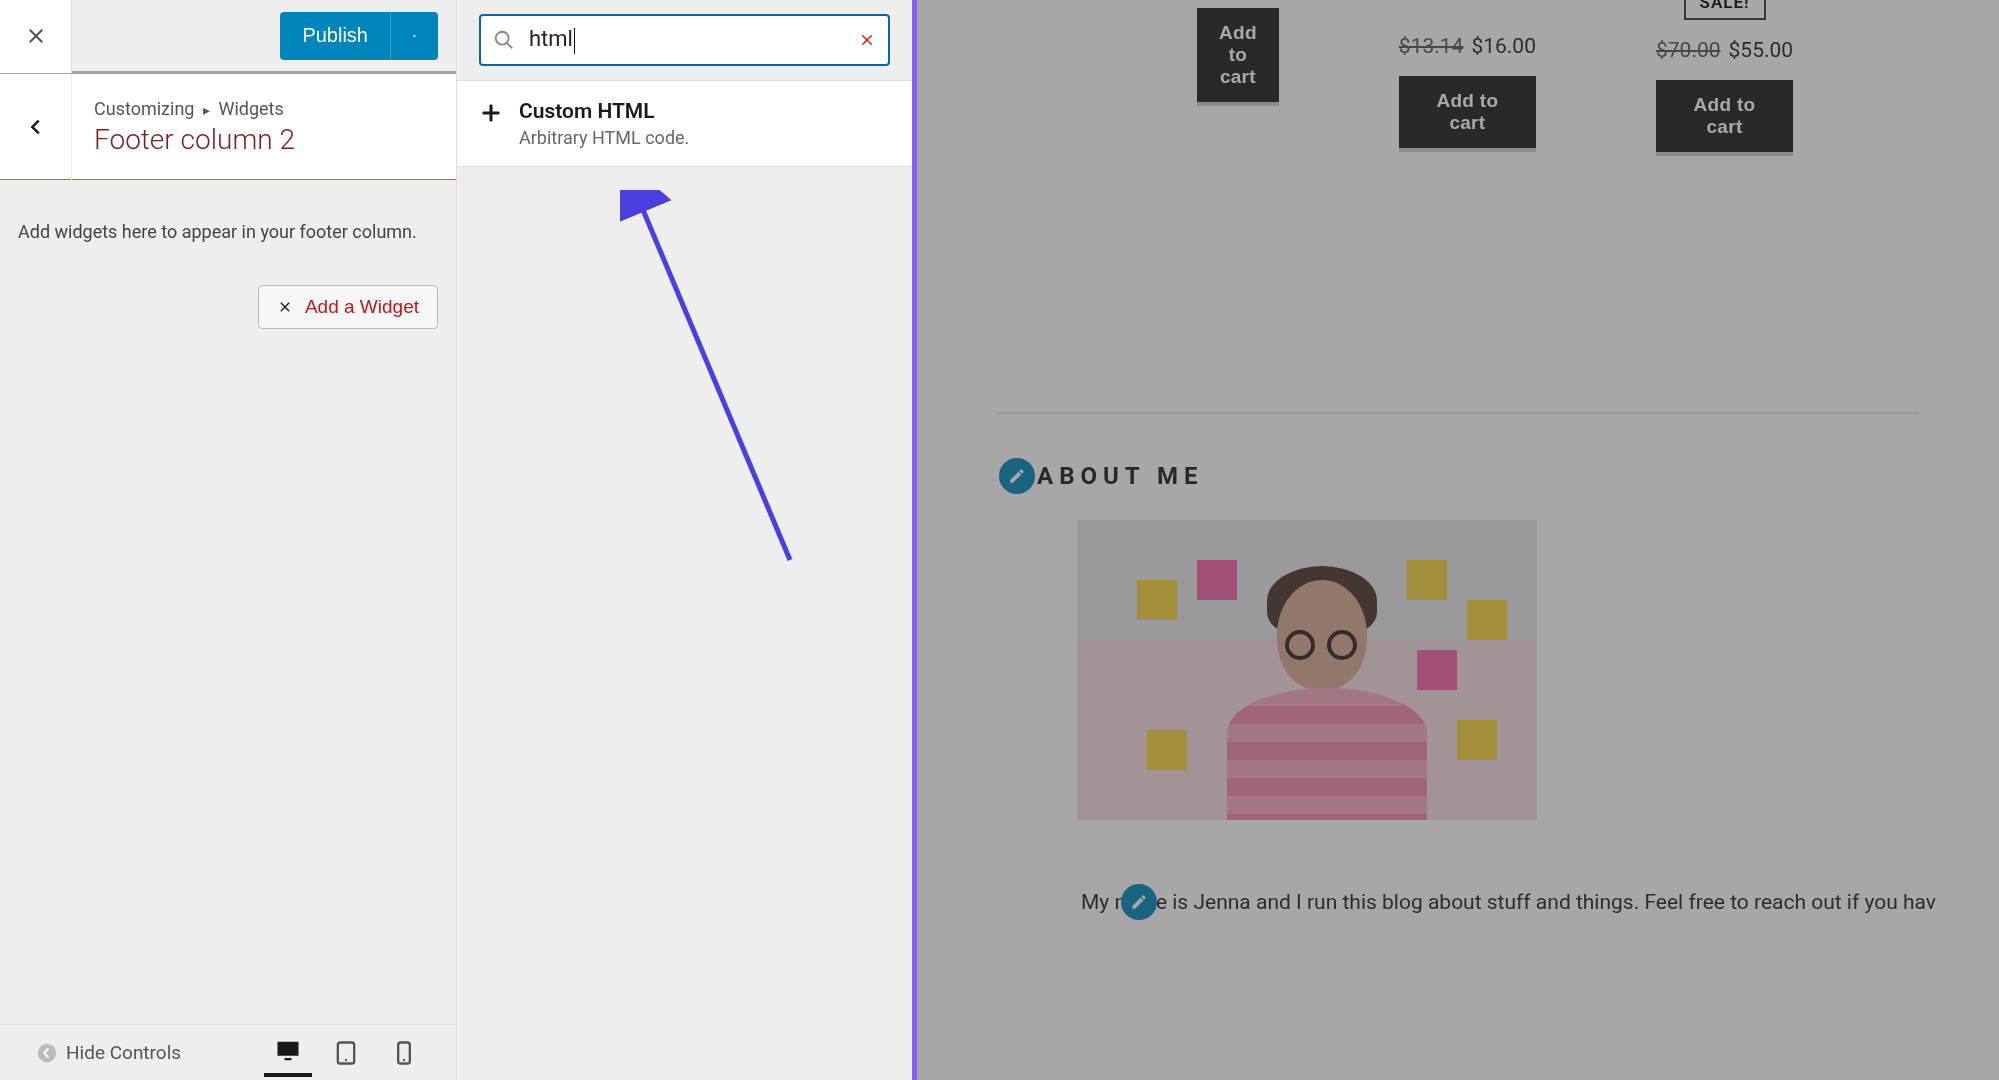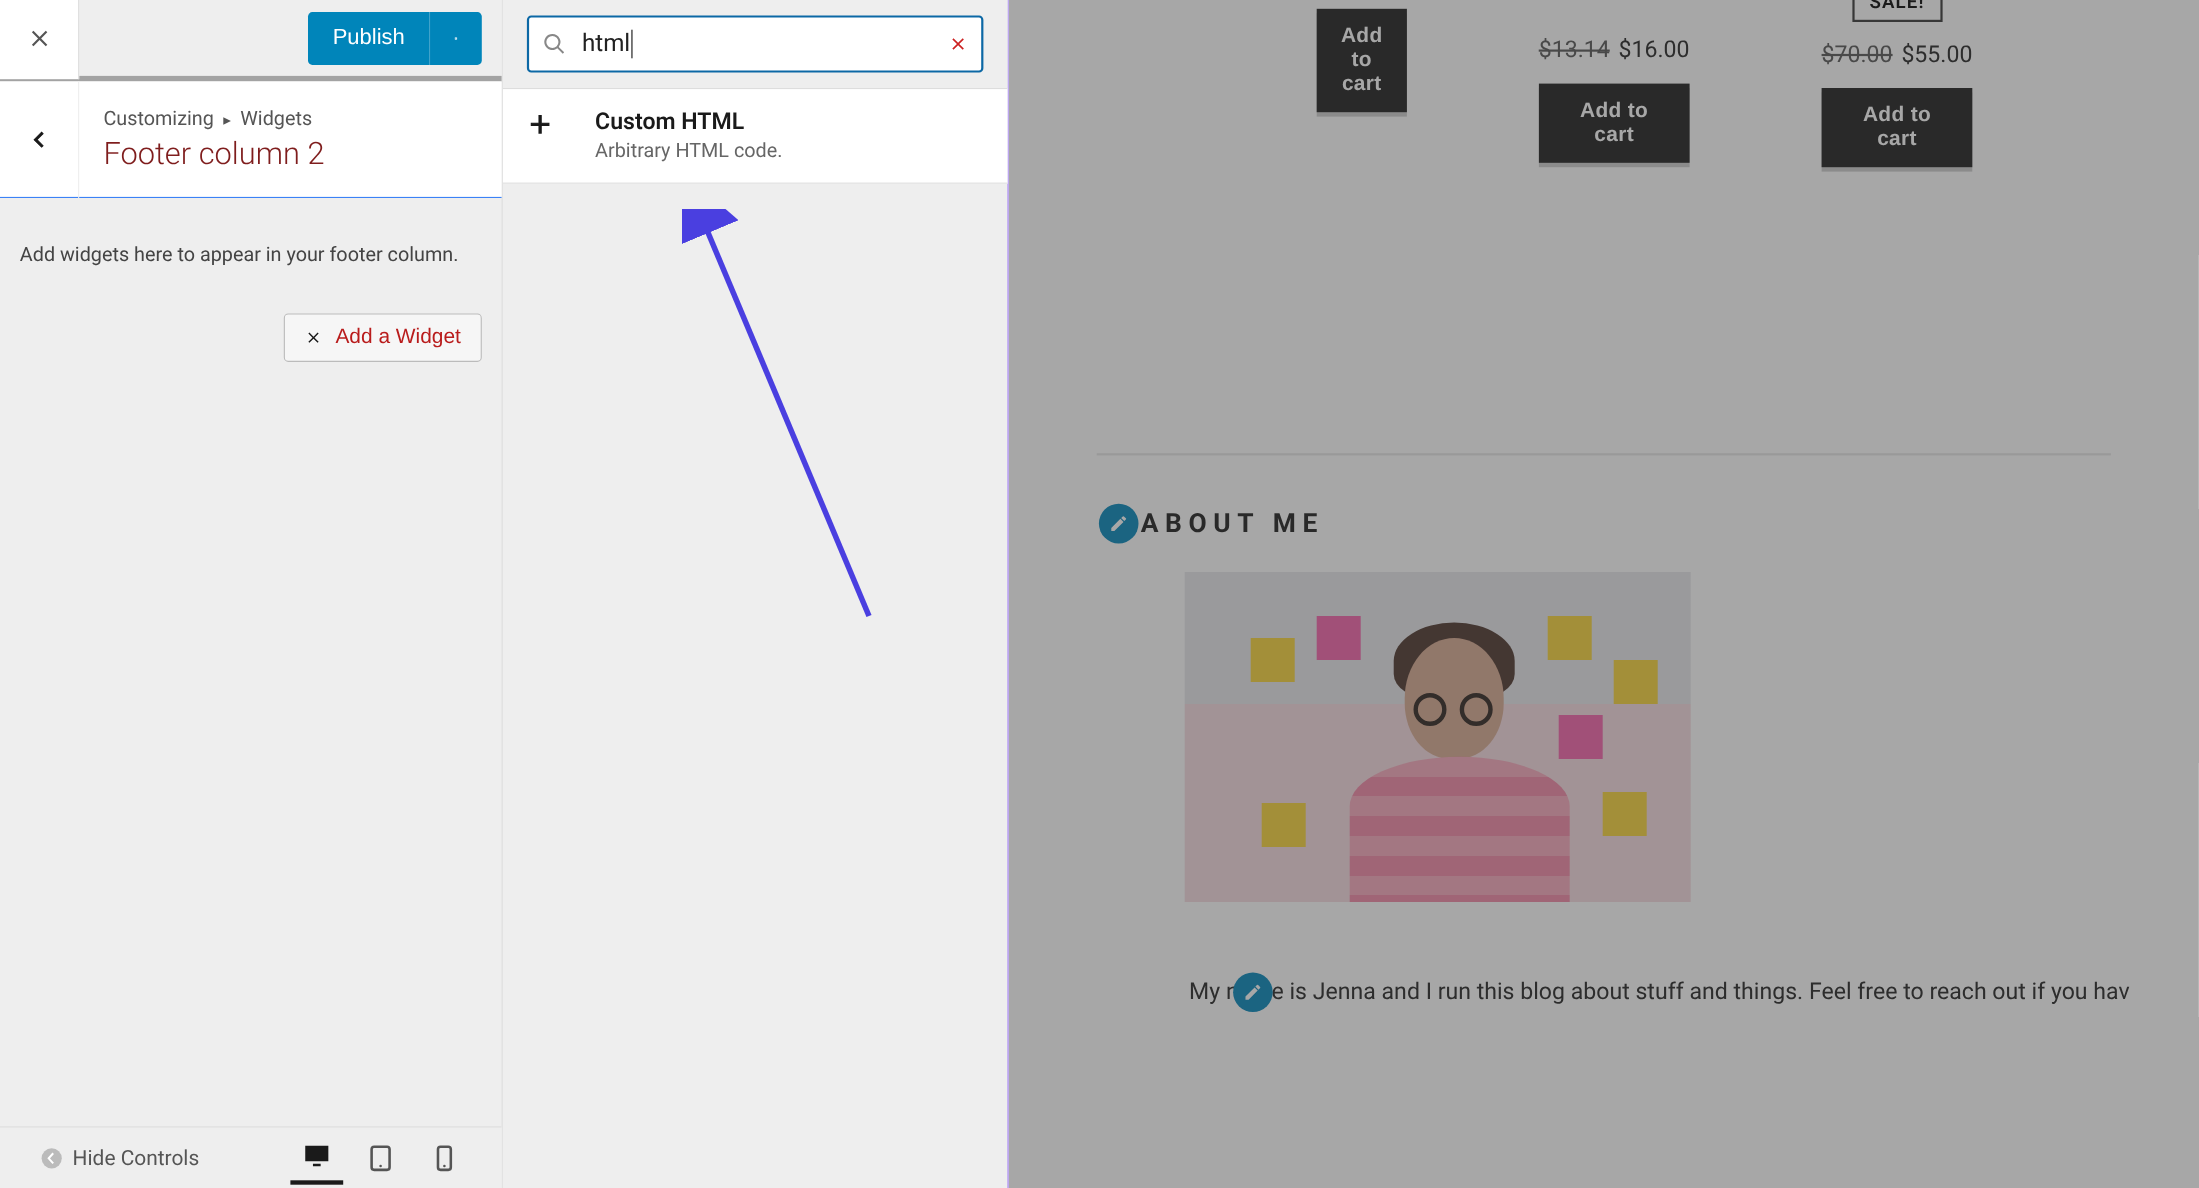--- a/index.html
+++ b/index.html
@@ -1,21 +1,21 @@
 <!DOCTYPE html>
 <html><head>
 <meta charset="utf-8">
 <style>
   * { box-sizing: border-box; margin: 0; padding: 0; }
   html, body { height: 100%; font-family: -apple-system, BlinkMacSystemFont, "Segoe UI", Roboto, Helvetica, Arial, sans-serif; }
   body { display: flex; overflow: hidden; width: 1999px; height: 1080px; background: #f1f1f1; }
 
   
   .sidebar { width: 457px; background: #eee; border-right: 1px solid #ddd; display: flex; flex-direction: column; position: relative; }
-  .sb-top { height: 74px; background: #eee; display: flex; align-items: center; border-bottom: 5px solid #a3a3a3; }
+  .sb-top { height: 74px; background: #eee; display: flex; align-items: center; border-bottom: 3px solid #a3a3a3; }
   .close-box { width: 72px; height: 74px; display: flex; align-items: center; justify-content: center; border-right: 1px solid #ddd; background: #fff; cursor: pointer; }
   .close-box svg { width: 24px; height: 24px; fill: #555; }
   .publish-wrap { flex: 1; display: flex; justify-content: flex-end; padding-right: 18px; }
   .publish { background: #0085ba; color: #fff; border: none; border-radius: 4px; height: 48px; display: flex; align-items: center; overflow: hidden; cursor: pointer; }
   .publish span { padding: 0 22px; font-size: 20px; font-weight: 500; }
   .gear { width: 48px; height: 48px; display: flex; align-items: center; justify-content: center; border-left: 1px solid rgba(255,255,255,.25); }
   .gear svg { width: 22px; height: 22px; fill: #fff; }
 
   .sb-header { background: #fff; border-bottom: 1px solid #3b82f6; display: flex; align-items: center; height: 106px; }
   .back { width: 72px; height: 106px; display: flex; align-items: center; justify-content: center; border-right: 1px solid #eee; cursor: pointer; }
@@ -33,29 +33,29 @@
   .sb-footer { height: 56px; border-top: 1px solid #ddd; background: #eee; display: flex; align-items: center; padding: 0 28px; gap: 8px; }
   .hide-controls { display: flex; align-items: center; gap: 8px; color: #555; font-size: 19px; cursor: pointer; padding: 6px 8px; }
   .hide-controls svg { width: 22px; height: 22px; fill: #888; }
   .devices { margin-left: auto; display: flex; gap: 10px; align-items: center; }
   .dev { width: 48px; height: 48px; display: flex; align-items: center; justify-content: center; cursor: pointer; }
   .dev.active { border-bottom: 4px solid #1a1a1a; }
   .dev svg { width: 28px; height: 28px; fill: #555; }
   .dev.active svg { fill: #1a1a1a; }
 
   
-  .widget-panel { width: 460px; background: #eee; border-right: 1px solid #8b5cf6; display: flex; flex-direction: column; }
+  .widget-panel { width: 460px; background: #eee; border-right: 5px solid #8b5cf6; display: flex; flex-direction: column; }
   .search-row { padding: 14px 22px; background: #eee; }
   .search-box { position: relative; background: #fff; border: 2px solid #0c68a5; border-radius: 4px; height: 52px; display: flex; align-items: center; padding: 0 48px 0 48px; }
   .search-icon { position: absolute; left: 12px; top: 50%; transform: translateY(-50%); width: 22px; height: 22px; fill: #888; }
   .clear-icon { position: absolute; right: 12px; top: 50%; transform: translateY(-50%); width: 18px; height: 18px; fill: #c22; cursor: pointer; }
   .search-input { border: none; outline: none; width: 100%; font-size: 22px; color: #222; }
   .cursor { display:inline-block; width:1px; height:26px; background:#111; vertical-align:middle; margin-left:1px; }
 
-  .result { background: #fff; border-top: 1px solid #ddd; border-bottom: 1px solid #ddd; display: flex; padding: 18px 22px; gap: 34px; cursor: pointer; }
+  .result { background: #fff; border-top: 1px solid #ddd; border-bottom: 1px solid #ddd; display: flex; padding: 18px 22px; gap: 12px; cursor: pointer; }
   .result-plus { width: 28px; height: 28px; margin-top: 2px; }
   .result-plus svg { width: 24px; height: 24px; fill: #1a1a1a; stroke:#1a1a1a; stroke-width:1; }
   .result-title { font-size: 21px; font-weight: 600; color: #1a1a1a; }
   .result-desc { font-size: 18px; color: #666; margin-top: 4px; }
 
   
   .arrow { position: absolute; left: 620px; top: 190px; pointer-events: none; }
 
   
   .preview { flex: 1; position: relative; background: #fff; overflow: hidden; }

